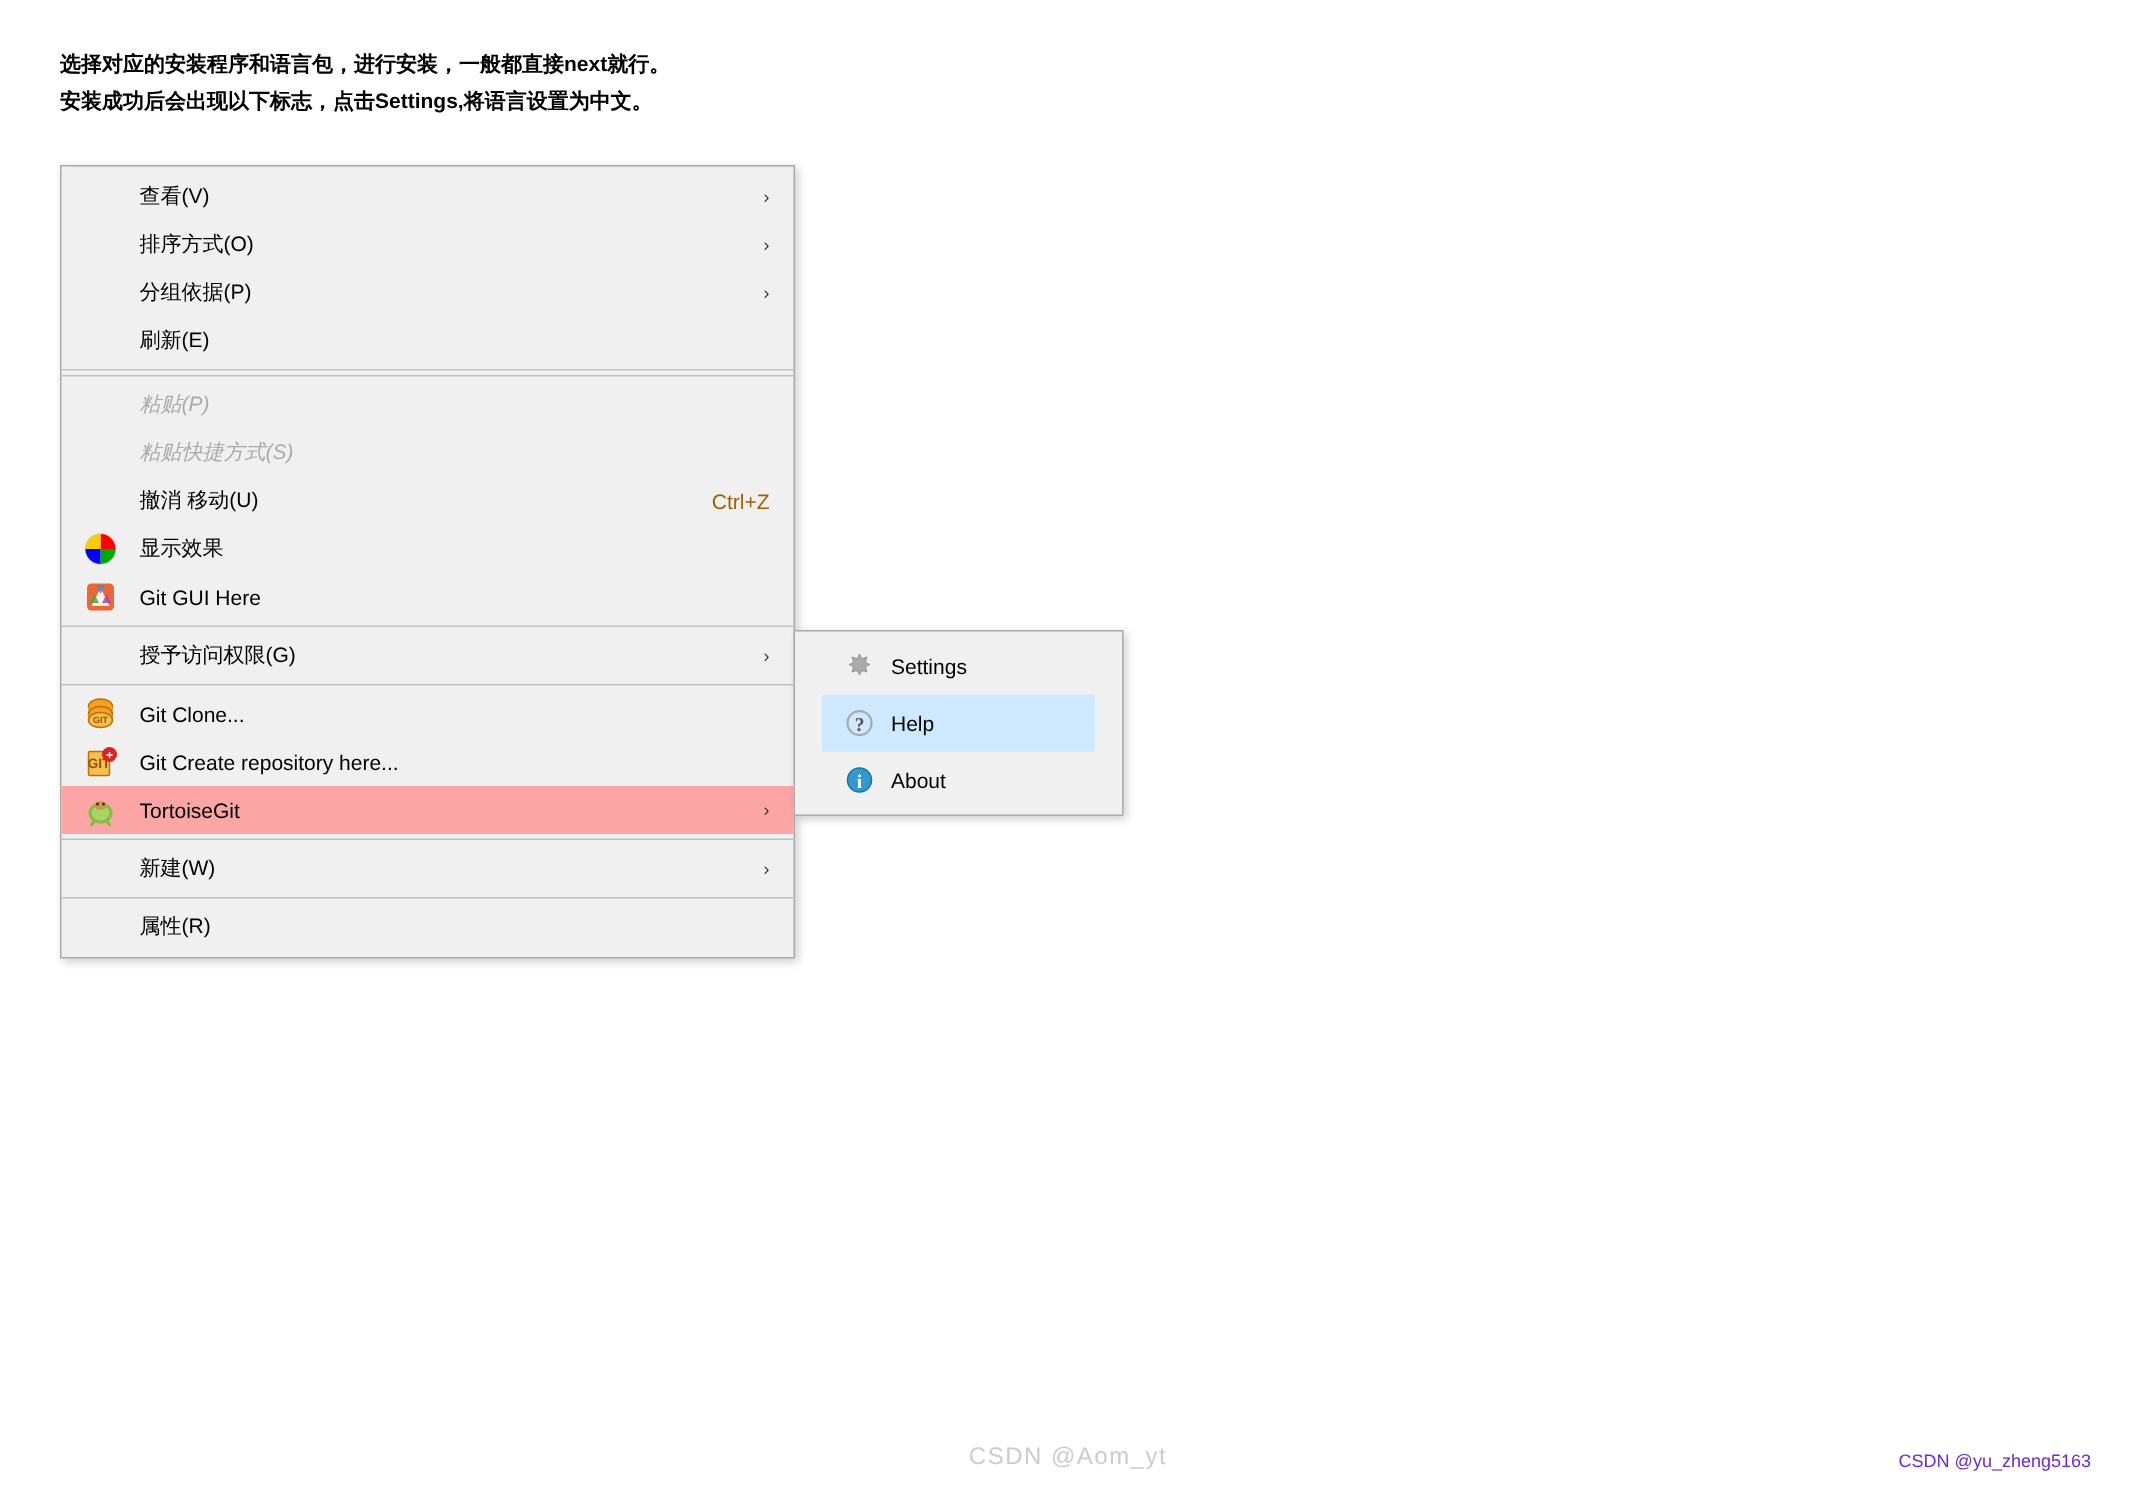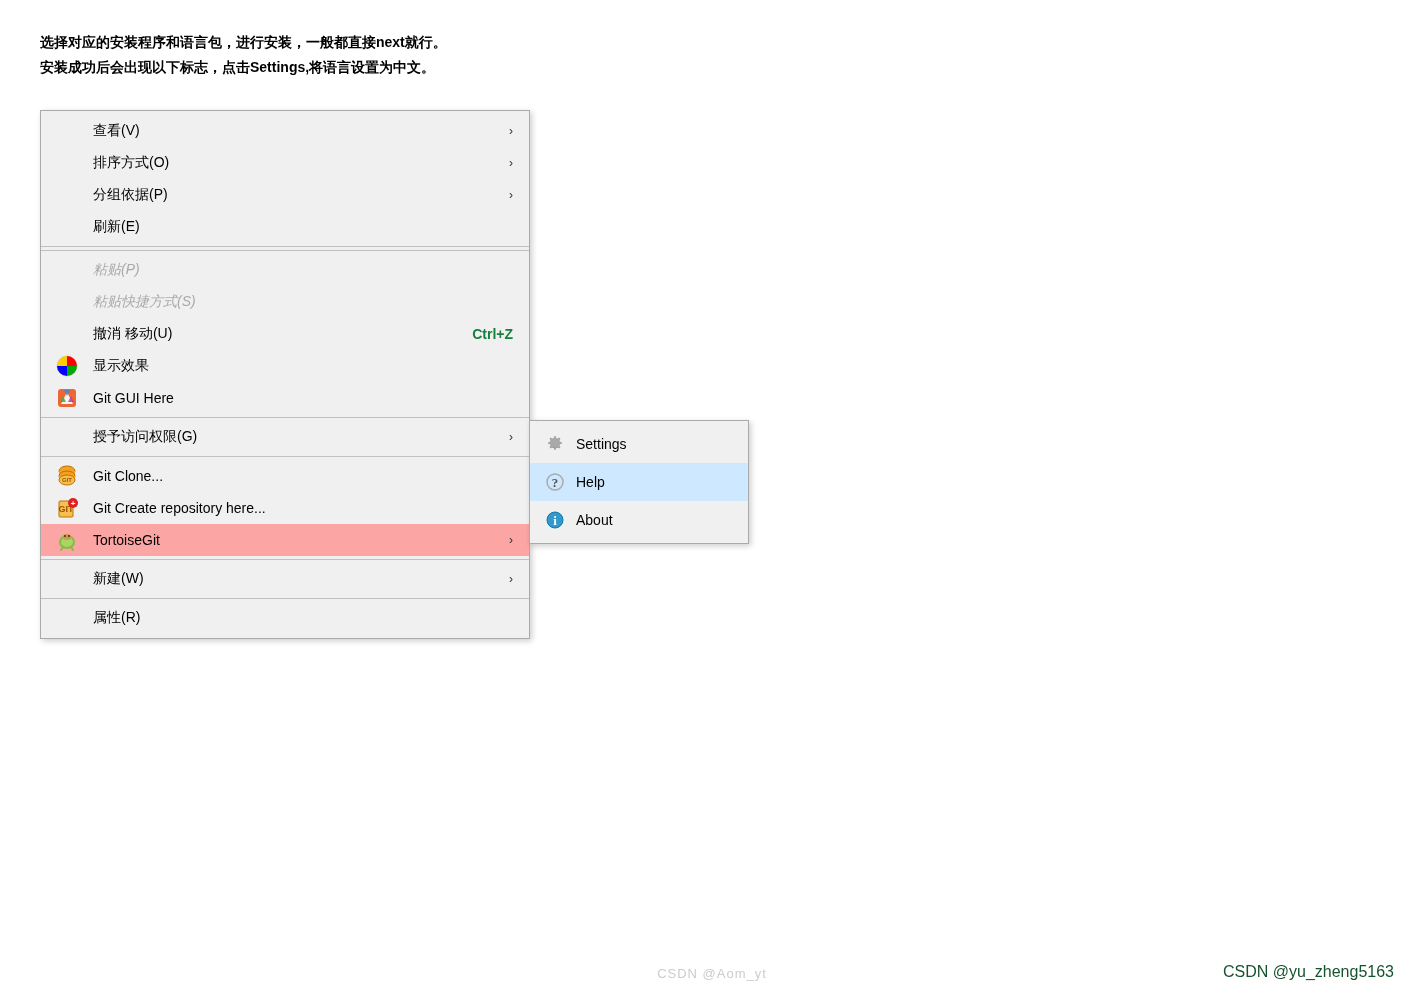--- a/index.html
+++ b/index.html
@@ -51,22 +51,21 @@
     }
 
     .menu-item.disabled {
       color: #aaa;
       cursor: default;
       font-style: italic;
     }
 
     .menu-item .shortcut {
       margin-left: auto;
-      color: #15803d;
-      font-weight: bold;
+      color: #a16207;
     }
 
     .menu-item .arrow {
       margin-left: auto;
       font-size: 12px;
       color: #333;
     }
 
     .menu-item .icon {
       position: absolute;
@@ -90,21 +89,21 @@
       left: 489px;
       bottom: 95px;
       z-index: 10;
     }
 
     .submenu {
       border: 1px solid #aaa;
       background: #f0f0f0;
       box-shadow: 2px 2px 6px rgba(0,0,0,0.2);
       width: 220px;
-      padding: 4px 0;
+      padding: 4px 18px;
       font-size: 14px;
       color: #000;
     }
 
     .submenu-item {
       display: flex;
       align-items: center;
       padding: 8px 14px;
       cursor: pointer;
       gap: 10px;
@@ -121,30 +120,30 @@
       display: flex;
       align-items: center;
       justify-content: center;
       flex-shrink: 0;
     }
 
     .watermark {
       position: absolute;
       bottom: 20px;
       right: 30px;
-      font-size: 16px;
-      color: #14532d;
+      font-size: 12px;
+      color: #6d28d9;
     }
 
     .watermark2 {
       position: absolute;
       bottom: 20px;
       left: 50%;
       transform: translateX(-50%);
-      font-size: 13px;
+      font-size: 16px;
       color: #ccc;
       letter-spacing: 1px;
     }
   </style>
 </head>
 <body>
 
 <div class="page-content">
   <div class="instruction-text">
     <div>选择对应的安装程序和语言包，进行安装，一般都直接next就行。</div>

